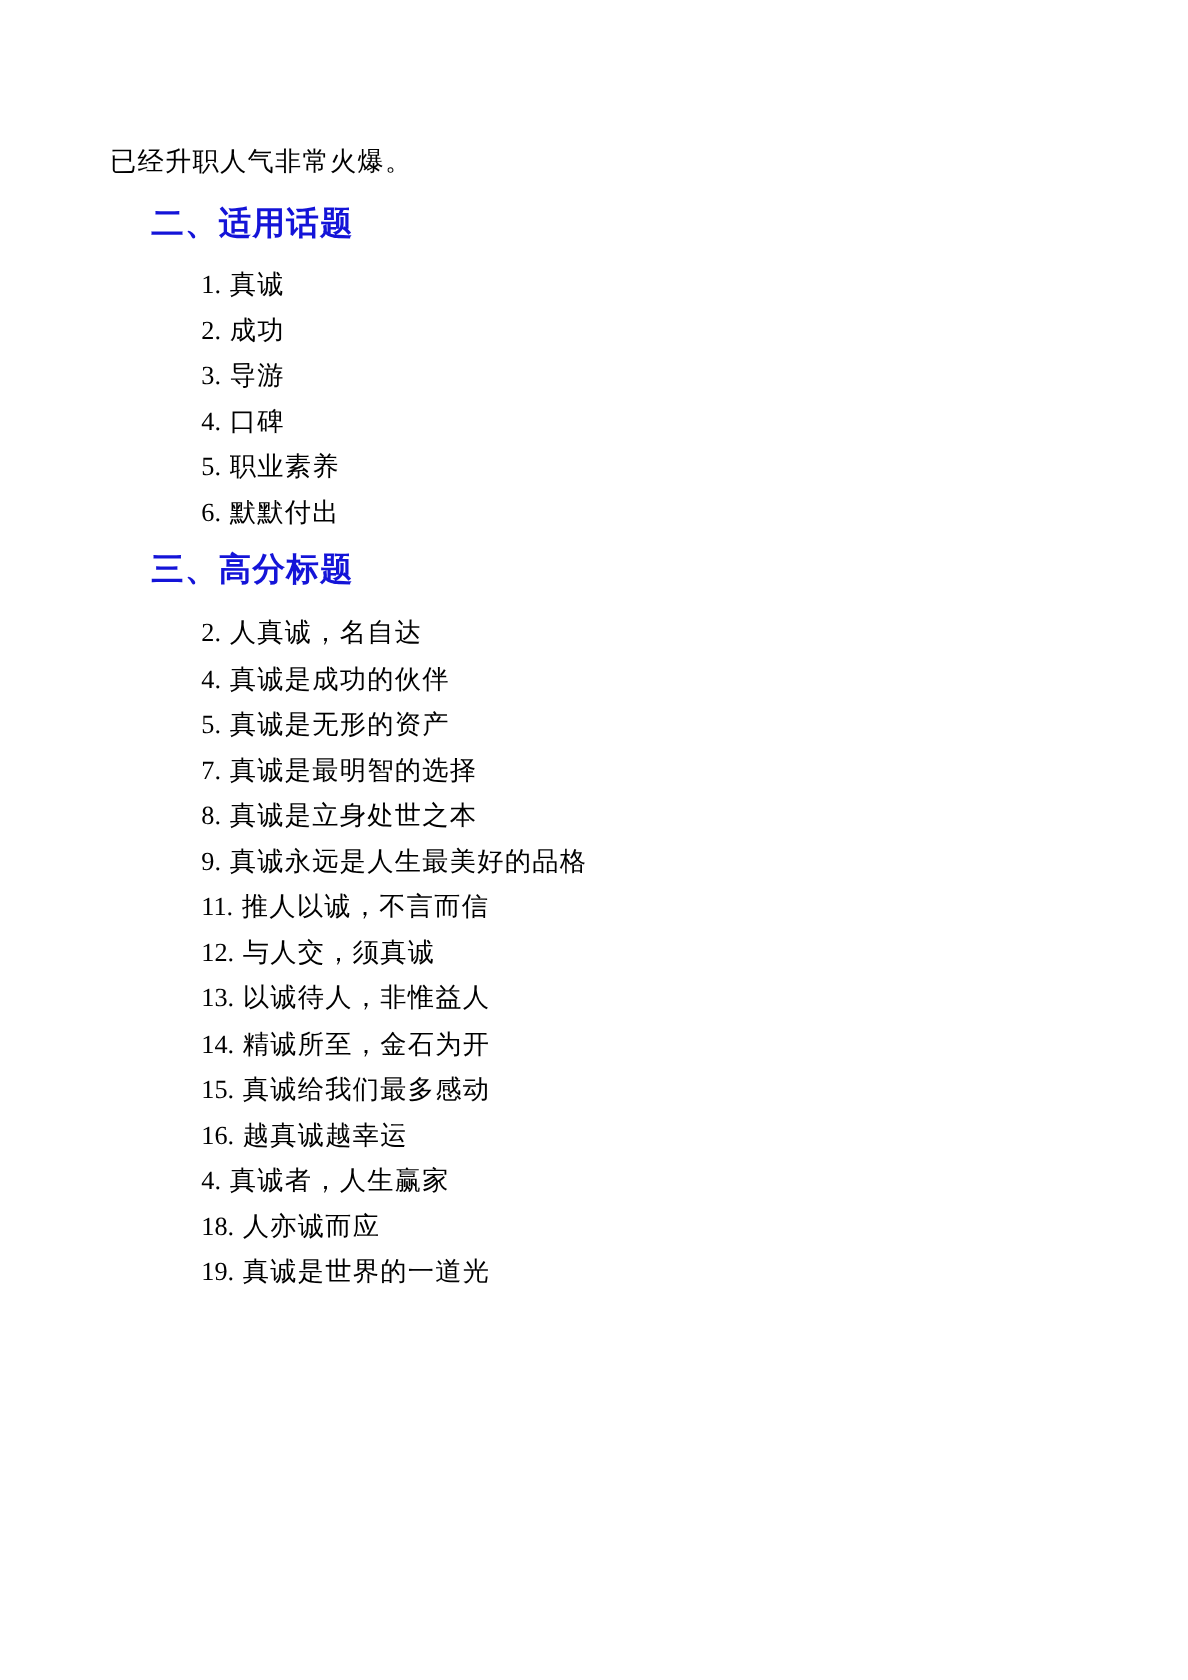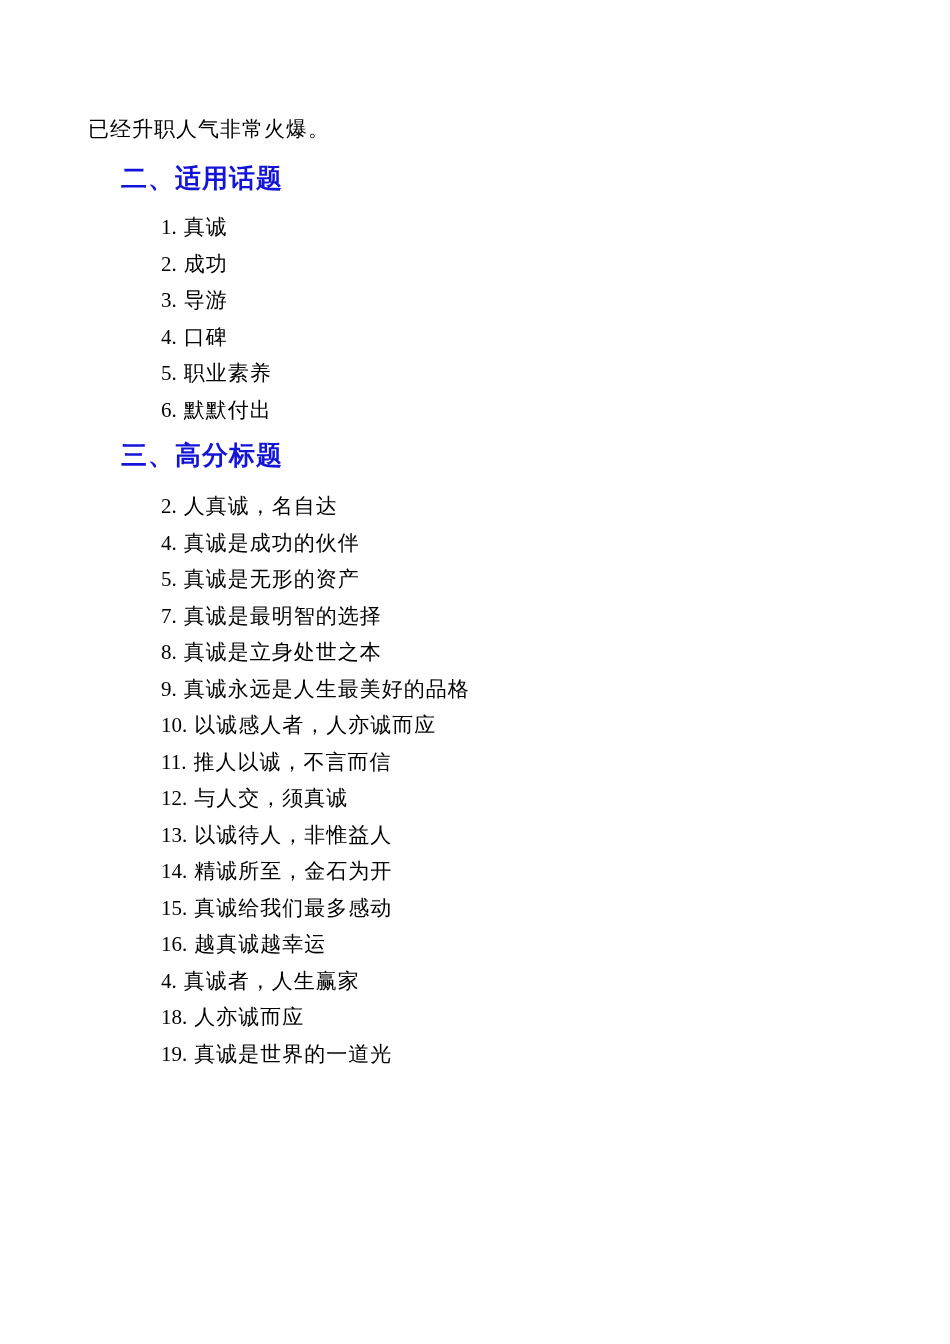--- a/index.html
+++ b/index.html
@@ -82,21 +82,20 @@
 
     <h2 class="doc-heading second">三、高分标题</h2>
 
     <ul class="doc-list second">
       <li><span class="num">2.</span><span>人真诚，名自达</span></li>
       <li><span class="num">4.</span><span>真诚是成功的伙伴</span></li>
       <li><span class="num">5.</span><span>真诚是无形的资产</span></li>
       <li><span class="num">7.</span><span>真诚是最明智的选择</span></li>
       <li><span class="num">8.</span><span>真诚是立身处世之本</span></li>
       <li><span class="num">9.</span><span>真诚永远是人生最美好的品格</span></li>
-      <li><span class="num">10.</span><span>以诚感人者，人亦诚而应</span></li>
       <li><span class="num">11.</span><span>推人以诚，不言而信</span></li>
       <li><span class="num">12.</span><span>与人交，须真诚</span></li>
       <li><span class="num">13.</span><span>以诚待人，非惟益人</span></li>
       <li><span class="num">14.</span><span>精诚所至，金石为开</span></li>
       <li><span class="num">15.</span><span>真诚给我们最多感动</span></li>
       <li><span class="num">16.</span><span>越真诚越幸运</span></li>
       <li><span class="num">4.</span><span>真诚者，人生赢家</span></li>
       <li><span class="num">18.</span><span>人亦诚而应</span></li>
       <li><span class="num">19.</span><span>真诚是世界的一道光</span></li>
     </ul>

